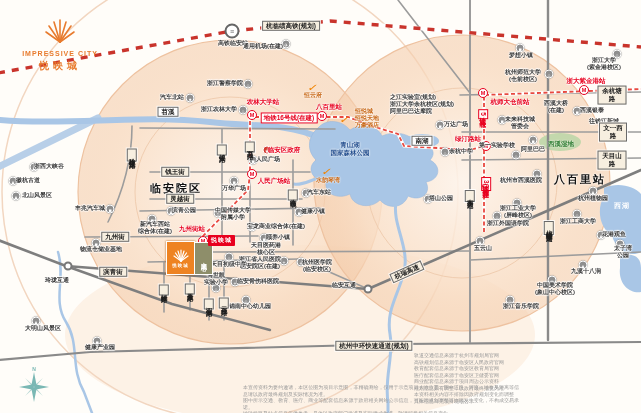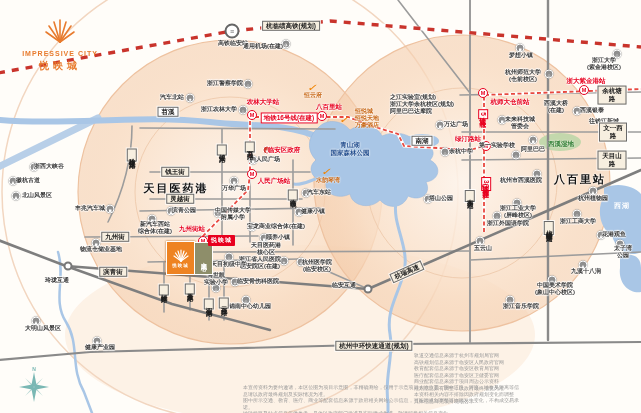--- a/index.html
+++ b/index.html
@@ -285,21 +285,21 @@
       <div class="lb red" style="left: 263px; top: 102px; transform: translate(-50%, -50%);">农林大学站</div>
       <div class="lb poi" style="left: 219px; top: 110px; transform: translate(-50%, -50%);">浙江农林大学</div>
       <div class="lb poi" style="left: 225px; top: 84px; transform: translate(-50%, -50%);">浙江警察学院</div>
       <div class="lb poi" style="left: 172px; top: 98px; transform: translate(-50%, -50%);">汽车北站</div>
       <div class="lb wbox" style="left: 168px; top: 112px; transform: translate(-50%, -50%);">苕溪</div>
       <div class="lb red" style="left: 284px; top: 150px; transform: translate(-50%, -50%);">临安区政府</div>
       <div class="lb poi" style="left: 268px; top: 160px; transform: translate(-50%, -50%);">人民广场</div>
       <div class="lb red" style="left: 274px; top: 181px; transform: translate(-50%, -50%);">人民广场站</div>
       <div class="lb poi" style="left: 234px; top: 189px; transform: translate(-50%, -50%);">万华广场</div>
       <div class="lb roadh" style="left: 175px; top: 172px; transform: translate(-50%, -50%);">钱王街</div>
-      <div class="lb region" style="left: 176px; top: 188px; transform: translate(-50%, -50%);">天目医药港</div>
+      <div class="lb region" style="left: 176px; top: 188px; transform: translate(-50%, -50%);">临安院区</div>
       <div class="lb roadh" style="left: 180px; top: 199px; transform: translate(-50%, -50%);">灵越街</div>
       <div class="lb roadv" style="left: 293px; top: 195px; transform: translate(-50%, -50%);">临市线</div>
       <div class="lb roadv" style="left: 222px; top: 150px; transform: translate(-50%, -50%);">锦天路</div>
       <div class="lb roadv" style="left: 250px; top: 147px; transform: translate(-50%, -50%);">万马路</div>
       <div class="lb roadv" style="left: 132px; top: 155px; transform: translate(-50%, -50%);">玲珑快速路</div>
       <div class="lb poi" style="left: 184px; top: 211px; transform: translate(-50%, -50%);">滨青公园</div>
       <div class="lb poi" style="left: 233px; top: 214px; transform: translate(-50%, -50%);">中国传媒大学
 附属小学</div>
       <div class="lb poi" style="left: 90px; top: 209px; transform: translate(-50%, -50%);">丰兆汽车城</div>
       <div class="lb roadh" style="left: 115px; top: 237px; transform: translate(-50%, -50%);">九州街</div>

